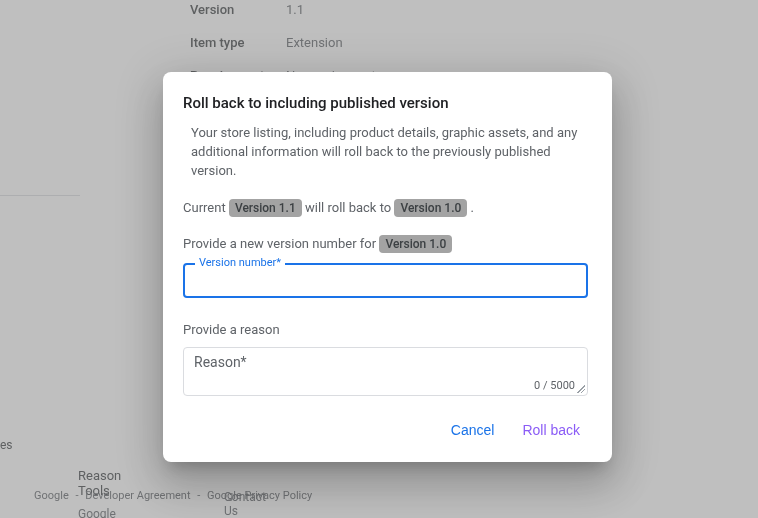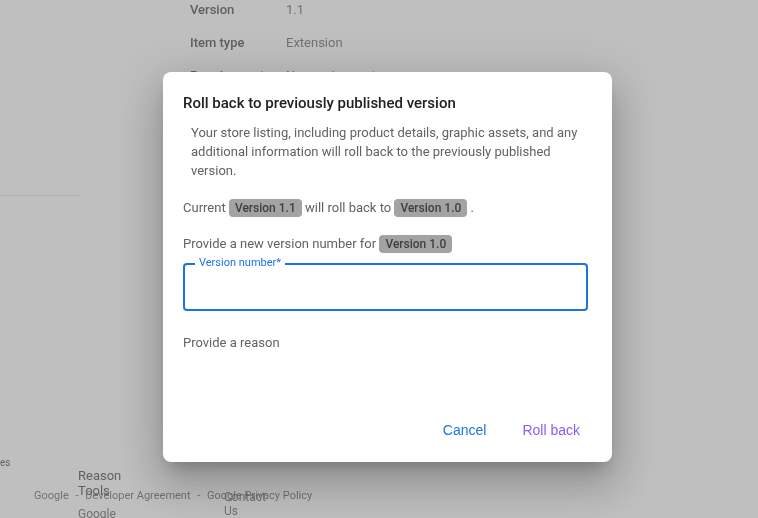--- a/index.html
+++ b/index.html
@@ -47,21 +47,21 @@
       border-top: 1px solid #dadce0;
     }
     .footer {
       position: absolute;
       bottom: 50px;
       left: 0;
     }
     .footer-col {
       position: absolute;
     }
-    .footer-col.es { left: 0; bottom: 0; font-size: 10px; color: #3c4043; }
+    .footer-col.es { left: 0; bottom: 16px; font-size: 12px; color: #3c4043; }
     .footer-col.tools { left: 78px; }
     .footer-heading { font-size: 13px; color: #3c4043; margin-bottom: 9px; }
     .footer-link { font-size: 12px; color: #5f6368; display:block; }
     .footer-col.contact { left: 224px; top: 22px; }
     .footer-bottom {
       position: absolute;
       bottom: 16px;
       left: 0;
       font-size: 11px;
       color: #5f6368;
@@ -174,21 +174,21 @@
       bottom: 2px;
       right: 2px;
       width: 8px; height: 8px;
       background:
         linear-gradient(135deg, transparent 0 50%, #9aa0a6 50% 58%, transparent 58% 70%, #9aa0a6 70% 78%, transparent 78% 100%);
     }
     .dialog-actions {
       margin-top: auto;
       display: flex;
       justify-content: flex-end;
-      gap: 20px;
+      gap: 12px;
       padding-top: 18px;
     }
     .btn {
       font-size: 14px;
       font-weight: 500;
       padding: 8px 8px;
       border: none;
       background: none;
       border-radius: 4px;
       cursor: pointer;
@@ -230,35 +230,40 @@
     <span>-</span>
     <span>Developer Agreement</span>
     <span>-</span>
     <span>Google Privacy Policy</span>
   </div>
 </div>
 
 <div class="scrim"></div>
 
 <div class="dialog">
-  <div class="dialog-title">Roll back to previously published version</div>
+  <div class="dialog-title">Roll back to including published version</div>
   <div class="dialog-desc">Your store listing, including product details, graphic assets, and any additional information will roll back to the previously published version.</div>
   <div class="dialog-line">
     <span>Current</span>
     <span class="version-chip">Version 1.1</span>
     <span>will roll back to</span>
     <span class="version-chip">Version 1.0</span>
     <span>.</span>
   </div>
   <div class="dialog-line" style="margin-bottom:10px">
     <span>Provide a new version number for</span>
     <span class="version-chip">Version 1.0</span>
   </div>
   <div class="field-outline">
     <span class="floating-label">Version number*</span>
     <input class="field-input" type="text" value="" style="">
   </div>
   <div class="section-label">Provide a reason</div>
+  <div class="reason-box">
+    <textarea class="reason-textarea" placeholder="Reason*" style=""></textarea>
+    <div class="reason-count">0 / 5000</div>
+    <div class="resize-handle"></div>
+  </div>
   <div class="dialog-actions">
     <button class="btn btn-cancel">Cancel</button>
     <button class="btn btn-rollback" disabled="">Roll back</button>
   </div>
 </div>
 
 </body></html>

